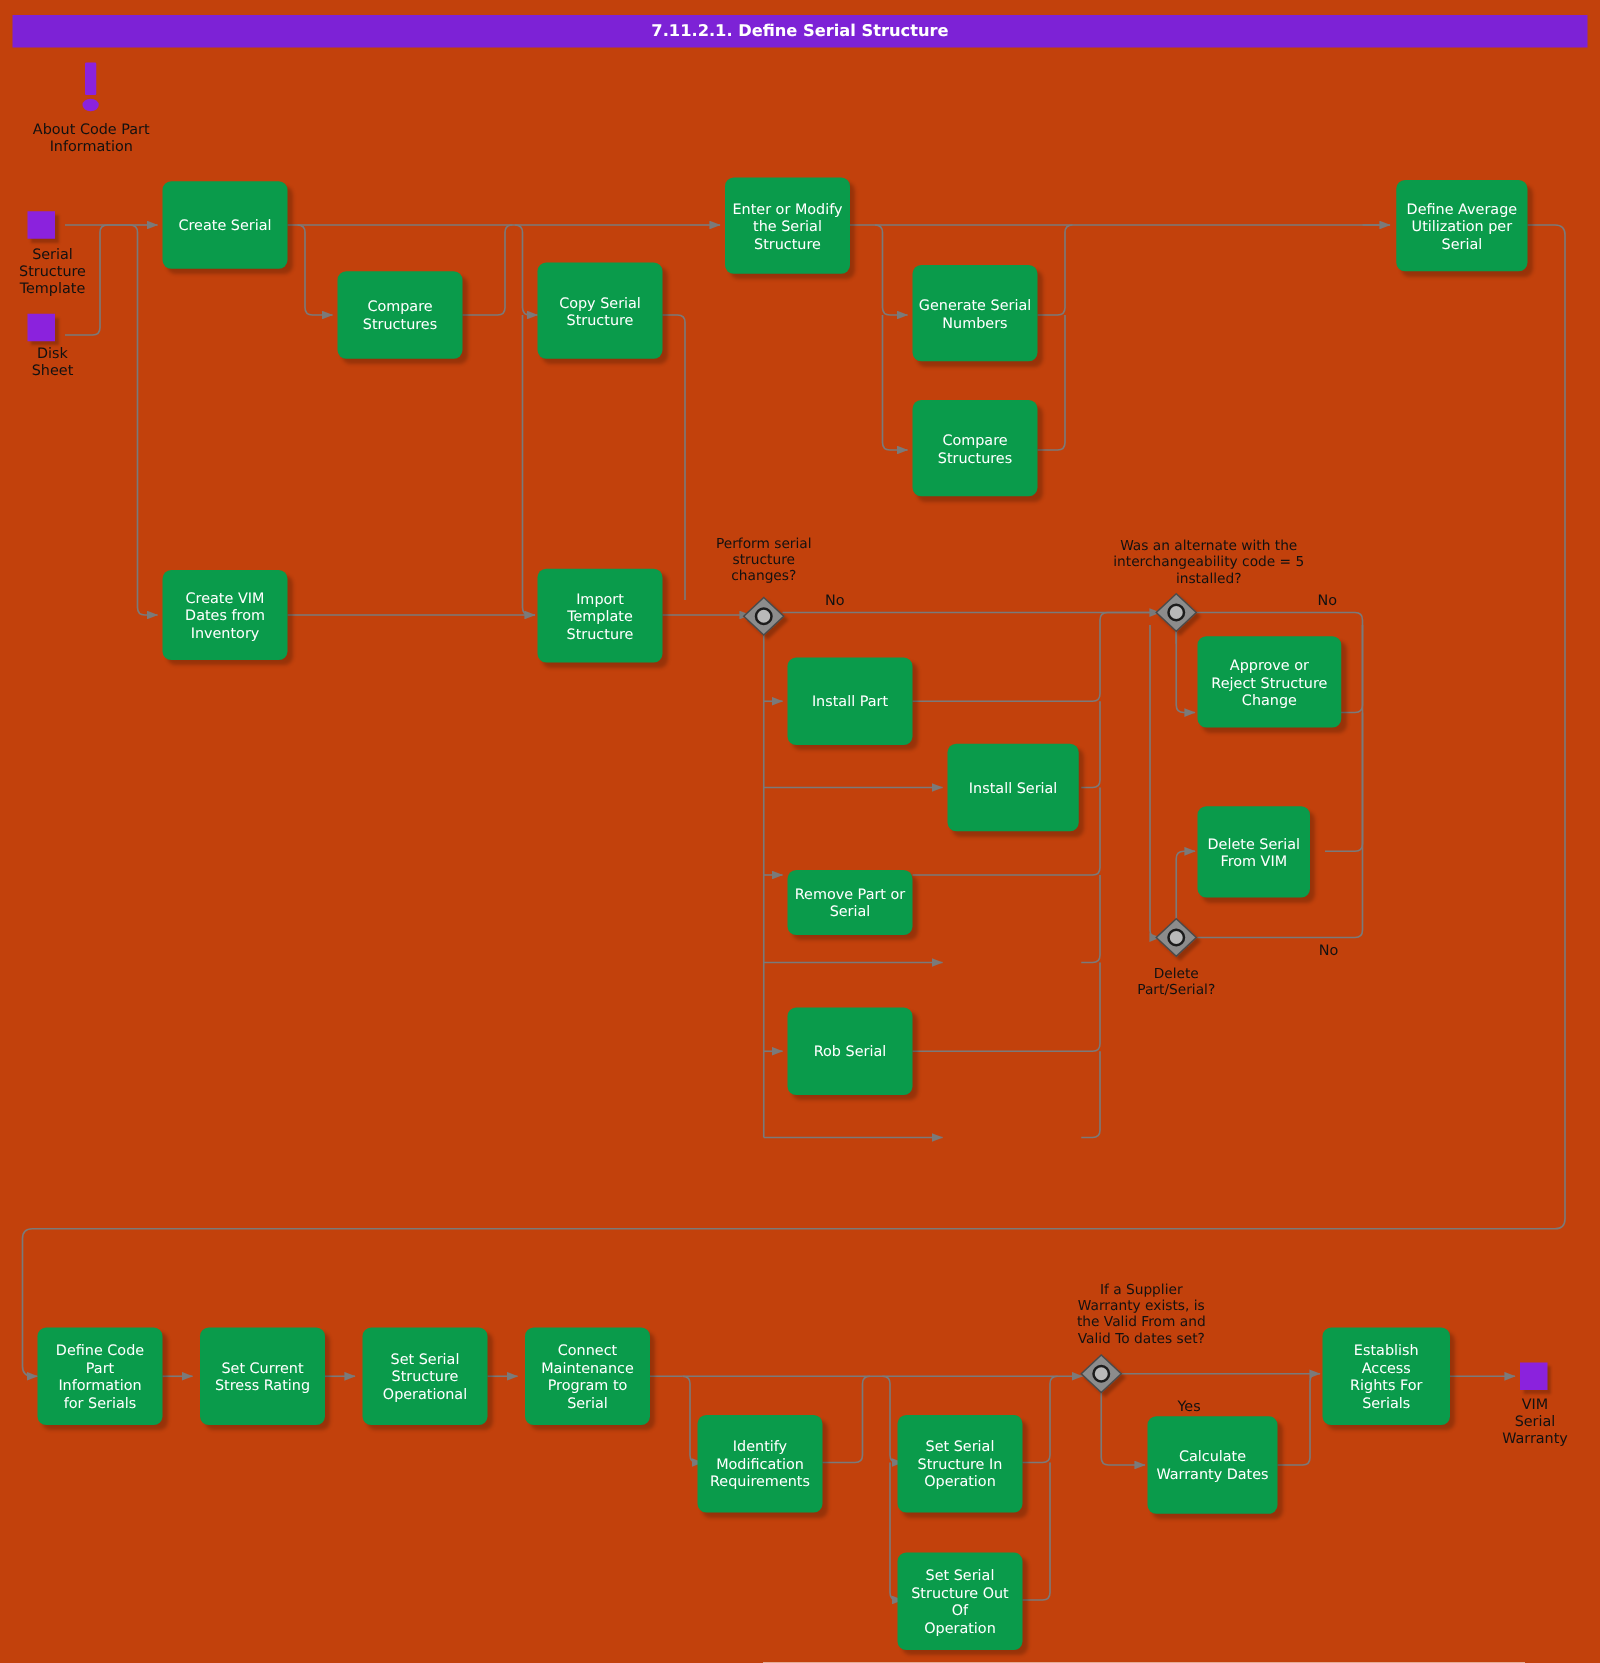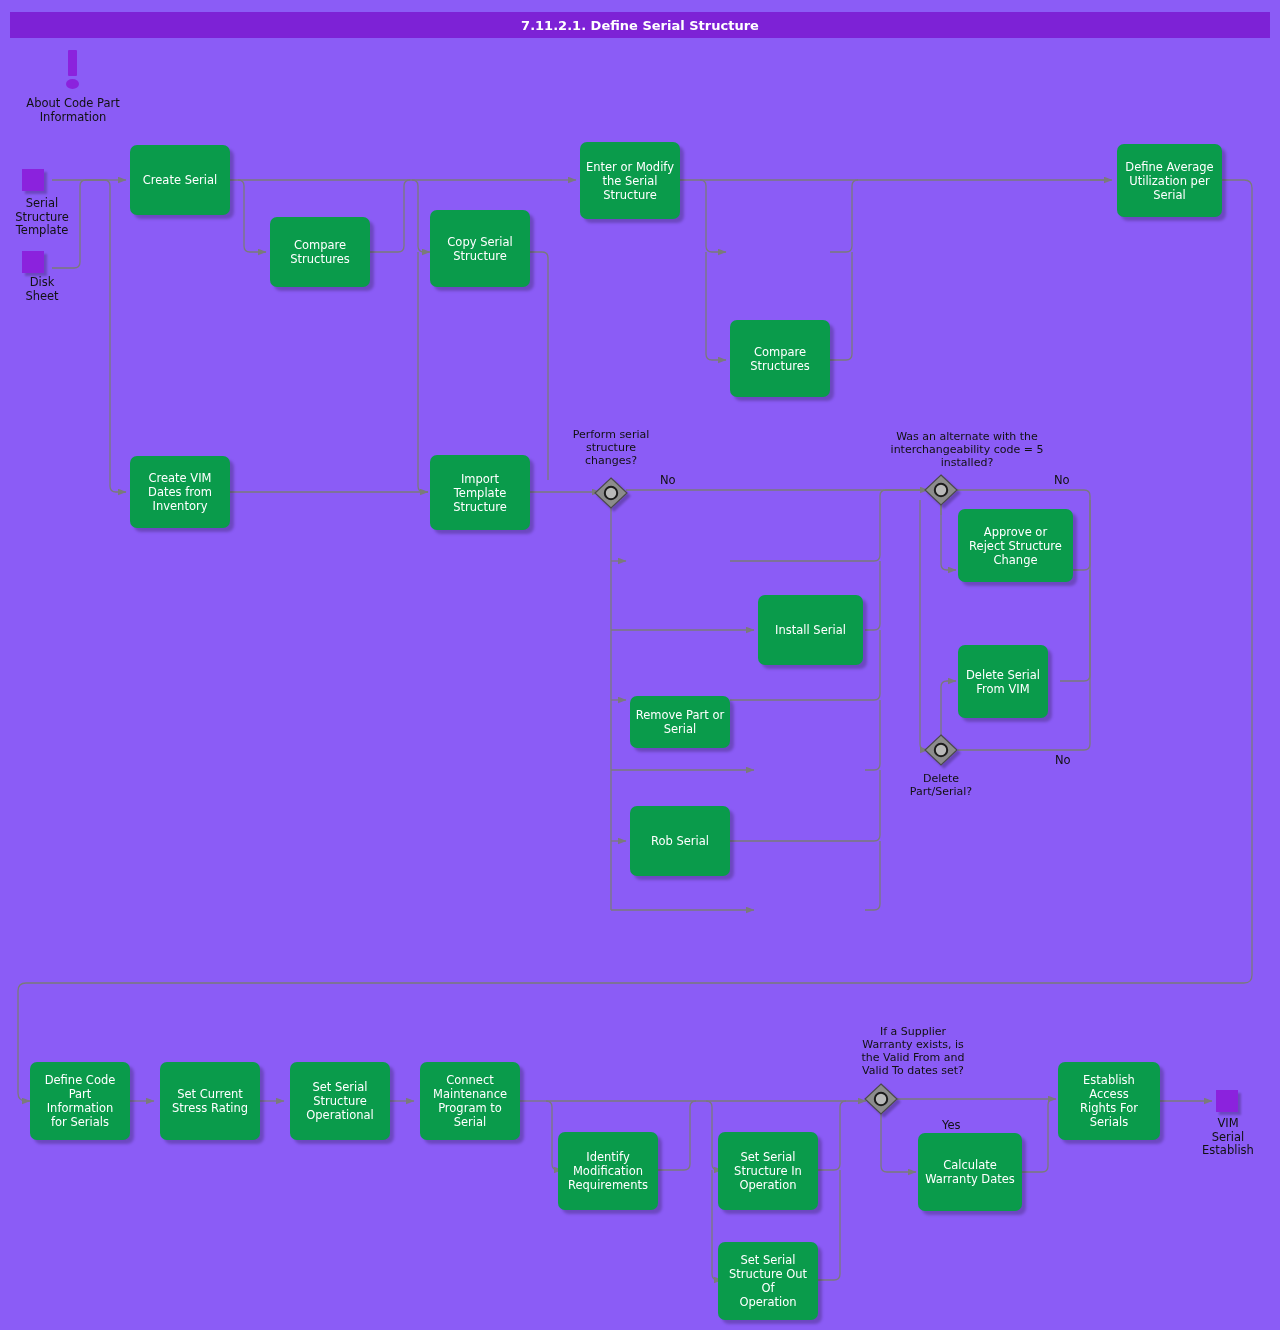--- a/index.html
+++ b/index.html
@@ -1,17 +1,17 @@
 <!DOCTYPE html>
 <html><head>
 <meta charset="utf-8">
 <style>
   html,body{margin:0;padding:0;background:#ffffff;}
   body{font-family:"DejaVu Sans", sans-serif;}
-  #page{position:relative;width:1280px;height:1330px;overflow:hidden;background:#8b5cf6;}
+  #page{position:relative;width:1280px;height:1330px;overflow:hidden;background:#c2410c;}
 
   #titlebar{
     position:absolute;left:10px;top:12px;width:1260px;height:26px;
     background:#7d22d6;color:#fff;display:flex;align-items:center;justify-content:center;
     font-size:13px;font-weight:bold;font-family:"DejaVu Sans", sans-serif;letter-spacing:0px;
   }
 
   svg#wires{position:absolute;left:0;top:0;width:1280px;height:1330px;}
 
   .node{
@@ -197,49 +197,52 @@
 Structure
 Template</div>
 
   <div class="datastore" style="left:22px;top:251px;"></div>
   <div class="ds-label" style="left:-8px;top:276px;width:100px;white-space:pre-line;">Disk
 Sheet</div>
 
   <div class="datastore" style="left:1216px;top:1090px;"></div>
   <div class="ds-label" style="left:1182px;top:1117px;width:92px;white-space:pre-line;">VIM
 Serial
-Establish</div>
+Warranty</div>
 
   <div class="node" style="left:130px;top:145px;width:100px;height:70px;white-space:pre-line;">Create Serial</div>
 
   <div class="node" style="left:270px;top:217px;width:100px;height:70px;white-space:pre-line;">Compare
 Structures</div>
 
   <div class="node" style="left:430px;top:210px;width:100px;height:77px;white-space:pre-line;">Copy Serial
 Structure</div>
 
   <div class="node" style="left:580px;top:142px;width:100px;height:77px;white-space:pre-line;">Enter or Modify
 the Serial
 Structure</div>
 
+  <div class="node" style="left:730px;top:212px;width:100px;height:77px;white-space:pre-line;">Generate Serial
+Numbers</div>
 
   <div class="node" style="left:730px;top:320px;width:100px;height:77px;white-space:pre-line;">Compare
 Structures</div>
 
   <div class="node" style="left:1117px;top:144px;width:105px;height:73px;white-space:pre-line;">Define Average
 Utilization per
 Serial</div>
 
   <div class="node" style="left:130px;top:456px;width:100px;height:72px;white-space:pre-line;">Create VIM
 Dates from
 Inventory</div>
 
   <div class="node" style="left:430px;top:455px;width:100px;height:75px;white-space:pre-line;">Import Template
 Structure</div>
 
+  <div class="node" style="left:630px;top:526px;width:100px;height:70px;white-space:pre-line;">Install Part</div>
 
   <div class="node" style="left:758px;top:595px;width:105px;height:70px;white-space:pre-line;">Install Serial</div>
 
   <div class="node" style="left:630px;top:696px;width:100px;height:52px;white-space:pre-line;">Remove Part or
 Serial</div>
 
 
   <div class="node" style="left:630px;top:806px;width:100px;height:70px;white-space:pre-line;">Rob Serial</div>
 
 

